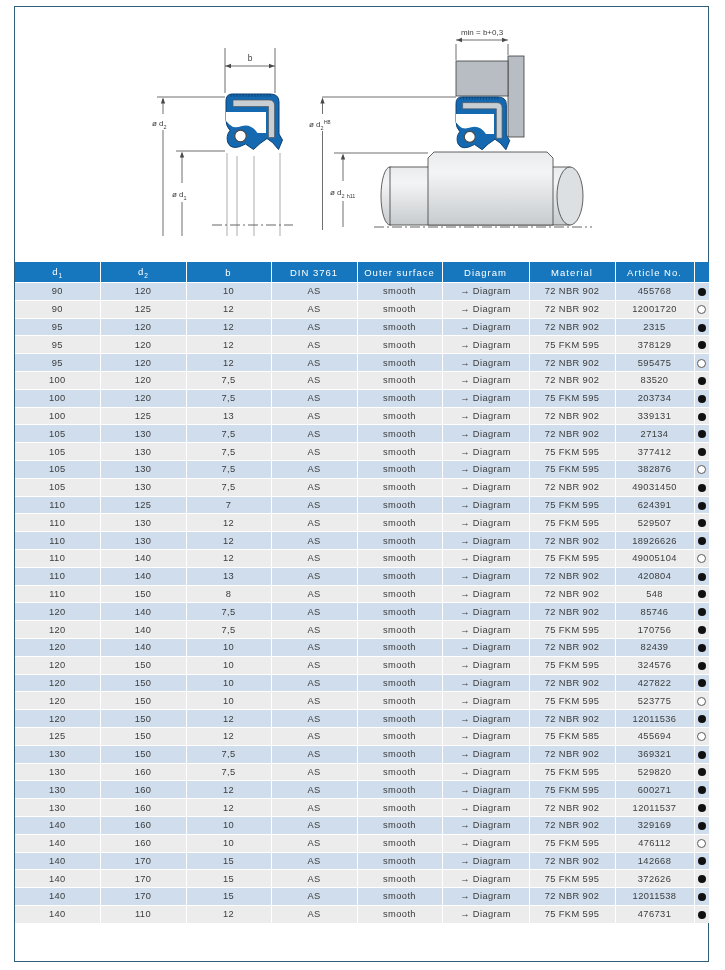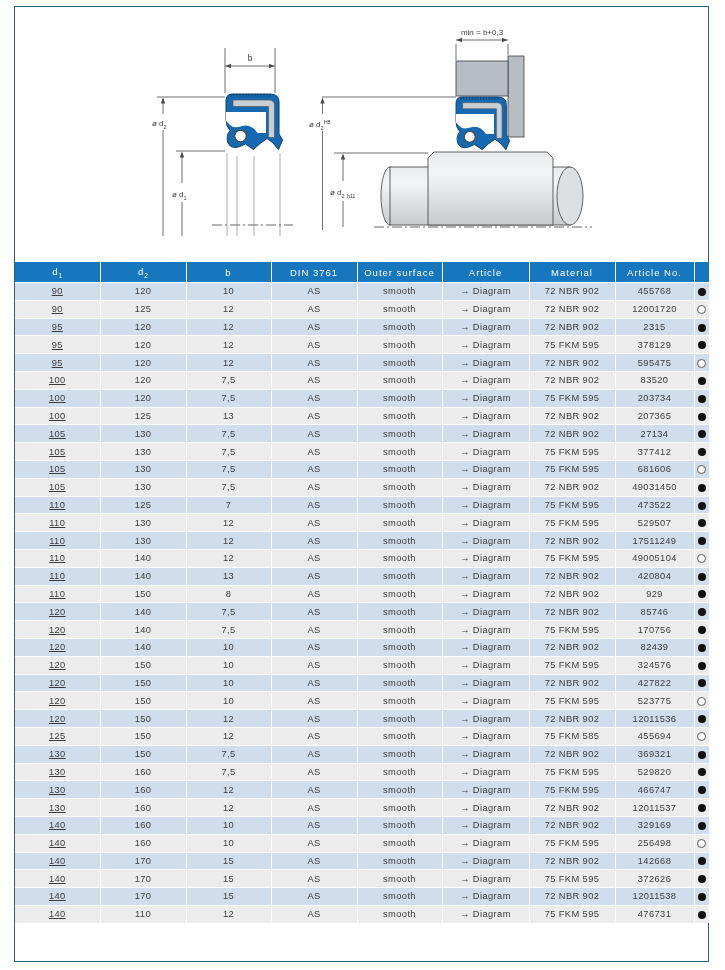--- a/index.html
+++ b/index.html
@@ -12,21 +12,21 @@
   .table-wrap{position:absolute;left:15px;top:262px;width:694px;}
   table{width:100%;border-collapse:collapse;table-layout:fixed;}
   thead th{background:#1677be;color:#fff;height:20px;font-weight:normal;
            font-size:9.5px;letter-spacing:1px;border-left:1.5px solid #fff;
            text-align:center;padding:0;}
   thead th:first-child{border-left:none;}
   thead th sub{font-size:6.5px;letter-spacing:0;}
   tbody td{height:16.8px;font-size:9.3px;color:#3c3c3c;text-align:center;
            border-left:1.5px solid #fff;border-top:1.5px solid #fff;
            padding:0;letter-spacing:0.4px;white-space:nowrap;overflow:hidden;}
-  tbody td:first-child{border-left:none;text-decoration:underline;}
+  tbody td:first-child{border-left:none;}
   tr.odd{background:#cfddec;}
   tr.even{background:#ececec;}
   .dot{display:inline-block;width:8px;height:8px;border-radius:50%;vertical-align:middle;}
   .dot.filled{background:#101010;}
   .dot.open{background:#fff;border:1.2px solid #5a5a5a;width:7px;height:7px;}
 </style>
 </head>
 <body>
 
 <div class="page">
@@ -115,21 +115,21 @@
           <col style="width:79px">
           <col style="width:15px">
       </colgroup>
       <thead>
         <tr>
           <th><span>d</span><sub>1</sub></th>
           <th><span>d</span><sub>2</sub></th>
           <th><span>b</span></th>
           <th><span>DIN 3761</span></th>
           <th><span>Outer surface</span></th>
-          <th><span>Article</span></th>
+          <th><span>Diagram</span></th>
           <th><span>Material</span></th>
           <th><span>Article No.</span></th>
           <th><span></span></th>
         </tr>
       </thead>
       <tbody>
           <tr class="odd">
       <td>90</td>
       <td>120</td>
       <td>10</td>
@@ -207,21 +207,21 @@
       <td><span class="dot filled"></span></td>
     </tr>
           <tr class="even">
       <td>100</td>
       <td>125</td>
       <td>13</td>
       <td>AS</td>
       <td>smooth</td>
       <td>→&nbsp;Diagram</td>
       <td>72 NBR 902</td>
-      <td>207365</td>
+      <td>339131</td>
       <td><span class="dot filled"></span></td>
     </tr>
           <tr class="odd">
       <td>105</td>
       <td>130</td>
       <td>7,5</td>
       <td>AS</td>
       <td>smooth</td>
       <td>→&nbsp;Diagram</td>
       <td>72 NBR 902</td>
@@ -240,21 +240,21 @@
       <td><span class="dot filled"></span></td>
     </tr>
           <tr class="odd">
       <td>105</td>
       <td>130</td>
       <td>7,5</td>
       <td>AS</td>
       <td>smooth</td>
       <td>→&nbsp;Diagram</td>
       <td>75 FKM 595</td>
-      <td>681606</td>
+      <td>382876</td>
       <td><span class="dot open"></span></td>
     </tr>
           <tr class="even">
       <td>105</td>
       <td>130</td>
       <td>7,5</td>
       <td>AS</td>
       <td>smooth</td>
       <td>→&nbsp;Diagram</td>
       <td>72 NBR 902</td>
@@ -262,21 +262,21 @@
       <td><span class="dot filled"></span></td>
     </tr>
           <tr class="odd">
       <td>110</td>
       <td>125</td>
       <td>7</td>
       <td>AS</td>
       <td>smooth</td>
       <td>→&nbsp;Diagram</td>
       <td>75 FKM 595</td>
-      <td>473522</td>
+      <td>624391</td>
       <td><span class="dot filled"></span></td>
     </tr>
           <tr class="even">
       <td>110</td>
       <td>130</td>
       <td>12</td>
       <td>AS</td>
       <td>smooth</td>
       <td>→&nbsp;Diagram</td>
       <td>75 FKM 595</td>
@@ -284,21 +284,21 @@
       <td><span class="dot filled"></span></td>
     </tr>
           <tr class="odd">
       <td>110</td>
       <td>130</td>
       <td>12</td>
       <td>AS</td>
       <td>smooth</td>
       <td>→&nbsp;Diagram</td>
       <td>72 NBR 902</td>
-      <td>17511249</td>
+      <td>18926626</td>
       <td><span class="dot filled"></span></td>
     </tr>
           <tr class="even">
       <td>110</td>
       <td>140</td>
       <td>12</td>
       <td>AS</td>
       <td>smooth</td>
       <td>→&nbsp;Diagram</td>
       <td>75 FKM 595</td>
@@ -317,21 +317,21 @@
       <td><span class="dot filled"></span></td>
     </tr>
           <tr class="even">
       <td>110</td>
       <td>150</td>
       <td>8</td>
       <td>AS</td>
       <td>smooth</td>
       <td>→&nbsp;Diagram</td>
       <td>72 NBR 902</td>
-      <td>929</td>
+      <td>548</td>
       <td><span class="dot filled"></span></td>
     </tr>
           <tr class="odd">
       <td>120</td>
       <td>140</td>
       <td>7,5</td>
       <td>AS</td>
       <td>smooth</td>
       <td>→&nbsp;Diagram</td>
       <td>72 NBR 902</td>
@@ -438,21 +438,21 @@
       <td><span class="dot filled"></span></td>
     </tr>
           <tr class="odd">
       <td>130</td>
       <td>160</td>
       <td>12</td>
       <td>AS</td>
       <td>smooth</td>
       <td>→&nbsp;Diagram</td>
       <td>75 FKM 595</td>
-      <td>466747</td>
+      <td>600271</td>
       <td><span class="dot filled"></span></td>
     </tr>
           <tr class="even">
       <td>130</td>
       <td>160</td>
       <td>12</td>
       <td>AS</td>
       <td>smooth</td>
       <td>→&nbsp;Diagram</td>
       <td>72 NBR 902</td>
@@ -471,21 +471,21 @@
       <td><span class="dot filled"></span></td>
     </tr>
           <tr class="even">
       <td>140</td>
       <td>160</td>
       <td>10</td>
       <td>AS</td>
       <td>smooth</td>
       <td>→&nbsp;Diagram</td>
       <td>75 FKM 595</td>
-      <td>256498</td>
+      <td>476112</td>
       <td><span class="dot open"></span></td>
     </tr>
           <tr class="odd">
       <td>140</td>
       <td>170</td>
       <td>15</td>
       <td>AS</td>
       <td>smooth</td>
       <td>→&nbsp;Diagram</td>
       <td>72 NBR 902</td>

